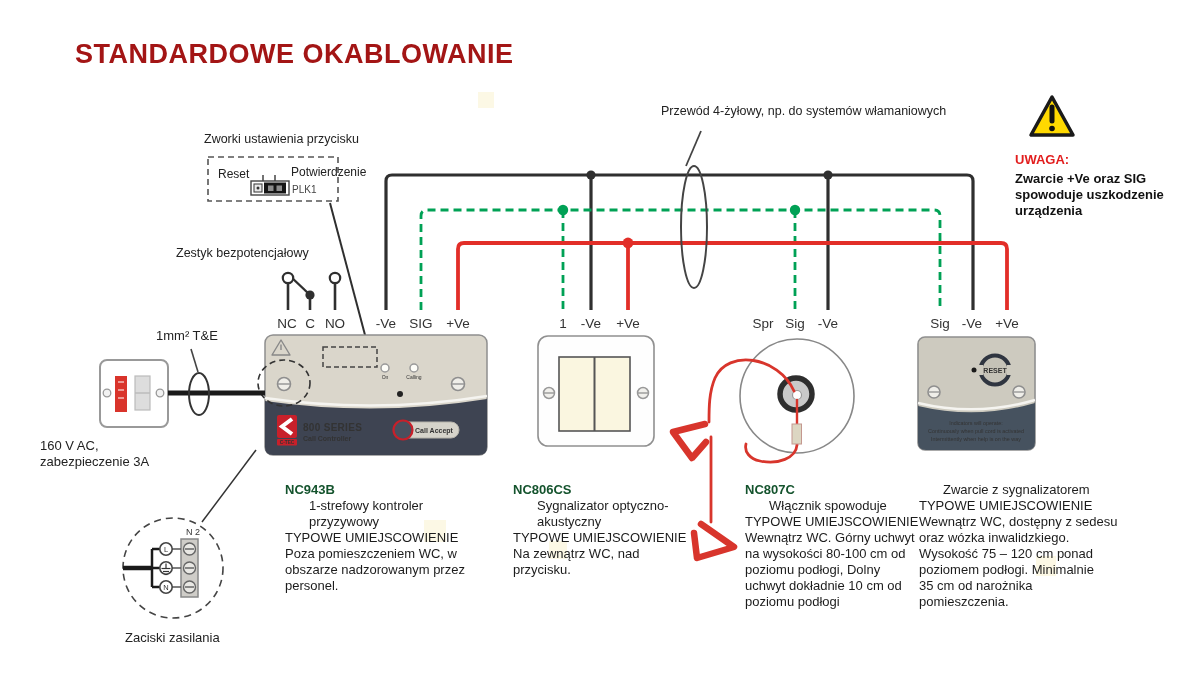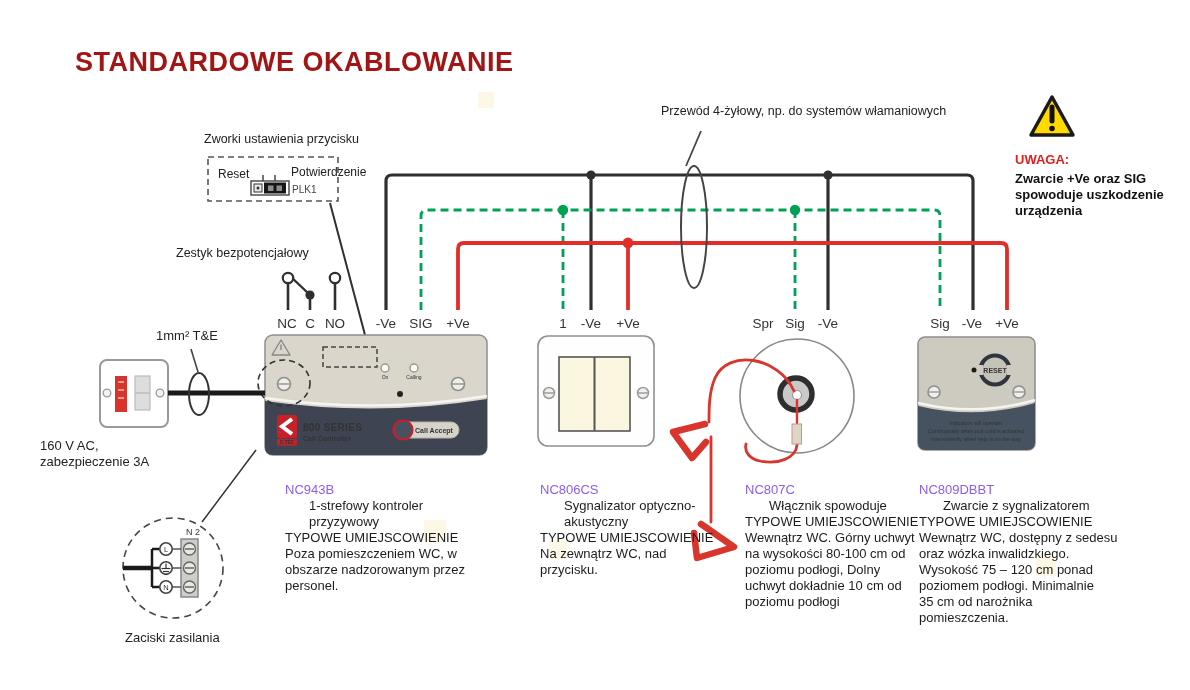--- a/index.html
+++ b/index.html
@@ -3,23 +3,23 @@
 <meta charset="utf-8">
 <style>
   html,body{margin:0;padding:0;background:#fff;}
   #stage{position:relative;width:1190px;height:690px;background:#ffffff;overflow:hidden;
          font-family:"Liberation Sans",sans-serif;}
   #diagram-svg{position:absolute;left:0;top:0;}
   .lbl{position:absolute;font:12.5px/16px "Liberation Sans",sans-serif;color:#222;
        white-space:pre-line;}
   .lbl13{font-size:13px;}
   .title{position:absolute;left:75px;top:38px;font:bold 27px/32px "Liberation Sans",sans-serif;
-         color:#A31515;letter-spacing:0.5px;margin-top:8px;}
+         color:#A31515;letter-spacing:0.5px;}
   .dev-block{position:absolute;width:210px;font:13px/16px "Liberation Sans",sans-serif;color:#1c1c1c;}
-  .dev-code{color:#8b5cf6;font-weight:normal;}
+  .dev-code{color:#14532d;font-weight:bold;}
   .dev-name{font-weight:normal;white-space:pre-line;margin-left:24px;}
   .dev-loc{white-space:pre-line;}
   .dev-desc{white-space:pre-line;}
   .warn-head{position:absolute;left:1015px;top:152px;font:bold 13px/16px "Liberation Sans",sans-serif;color:#E21E1E;}
   .warn-body{position:absolute;left:1015px;top:171px;font:bold 13px/16px "Liberation Sans",sans-serif;color:#111;white-space:pre-line;}
   .artifact{position:absolute;background:#FAF3CF;opacity:.55;}
   svg text{font-family:"Liberation Sans",sans-serif;fill:#333;}
 </style>
 </head>
 <body>
@@ -266,42 +266,41 @@
   <div class="dev-block" style="left:285px;top:482px;">
     <div class="dev-code">NC943B</div>
     <div class="dev-name">1-strefowy kontroler
 przyzywowy</div>
     <div class="dev-loc">TYPOWE UMIEJSCOWIENIE</div>
     <div class="dev-desc">Poza pomieszczeniem WC, w
 obszarze nadzorowanym przez
 personel.</div>
   </div>
 
-  <div class="dev-block" style="left:540px;top:482px;">
+  <div class="dev-block" style="left:513px;top:482px;">
     <div class="dev-code">NC806CS</div>
     <div class="dev-name">Sygnalizator optyczno-
 akustyczny</div>
     <div class="dev-loc">TYPOWE UMIEJSCOWIENIE</div>
     <div class="dev-desc">Na zewnątrz WC, nad
 przycisku.</div>
   </div>
 
   <div class="dev-block" style="left:745px;top:482px;">
     <div class="dev-code">NC807C</div>
     <div class="dev-name">Włącznik spowoduje</div>
     <div class="dev-loc">TYPOWE UMIEJSCOWIENIE</div>
     <div class="dev-desc">Wewnątrz WC. Górny uchwyt
 na wysokości 80-100 cm od
 poziomu podłogi, Dolny
 uchwyt dokładnie 10 cm od
 poziomu podłogi</div>
   </div>
 
   <div class="dev-block" style="left:919px;top:482px;">
-    <div class="dev-code">NC809DBBT</div>
     <div class="dev-name">Zwarcie z sygnalizatorem</div>
     <div class="dev-loc">TYPOWE UMIEJSCOWIENIE</div>
     <div class="dev-desc">Wewnątrz WC, dostępny z sedesu
 oraz wózka inwalidzkiego.
 Wysokość 75 – 120 cm ponad
 poziomem podłogi. Minimalnie
 35 cm od narożnika
 pomieszczenia.</div>
   </div>
 

